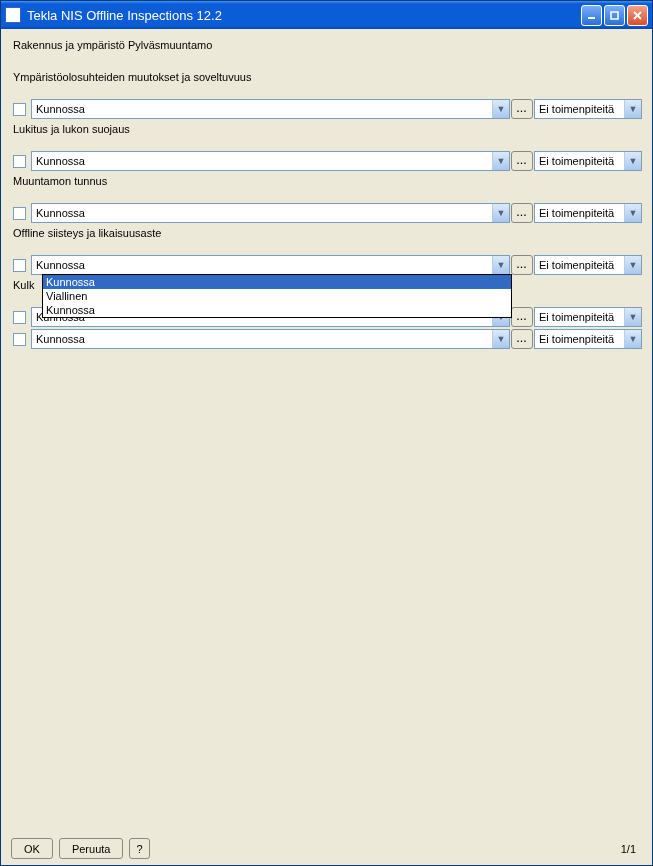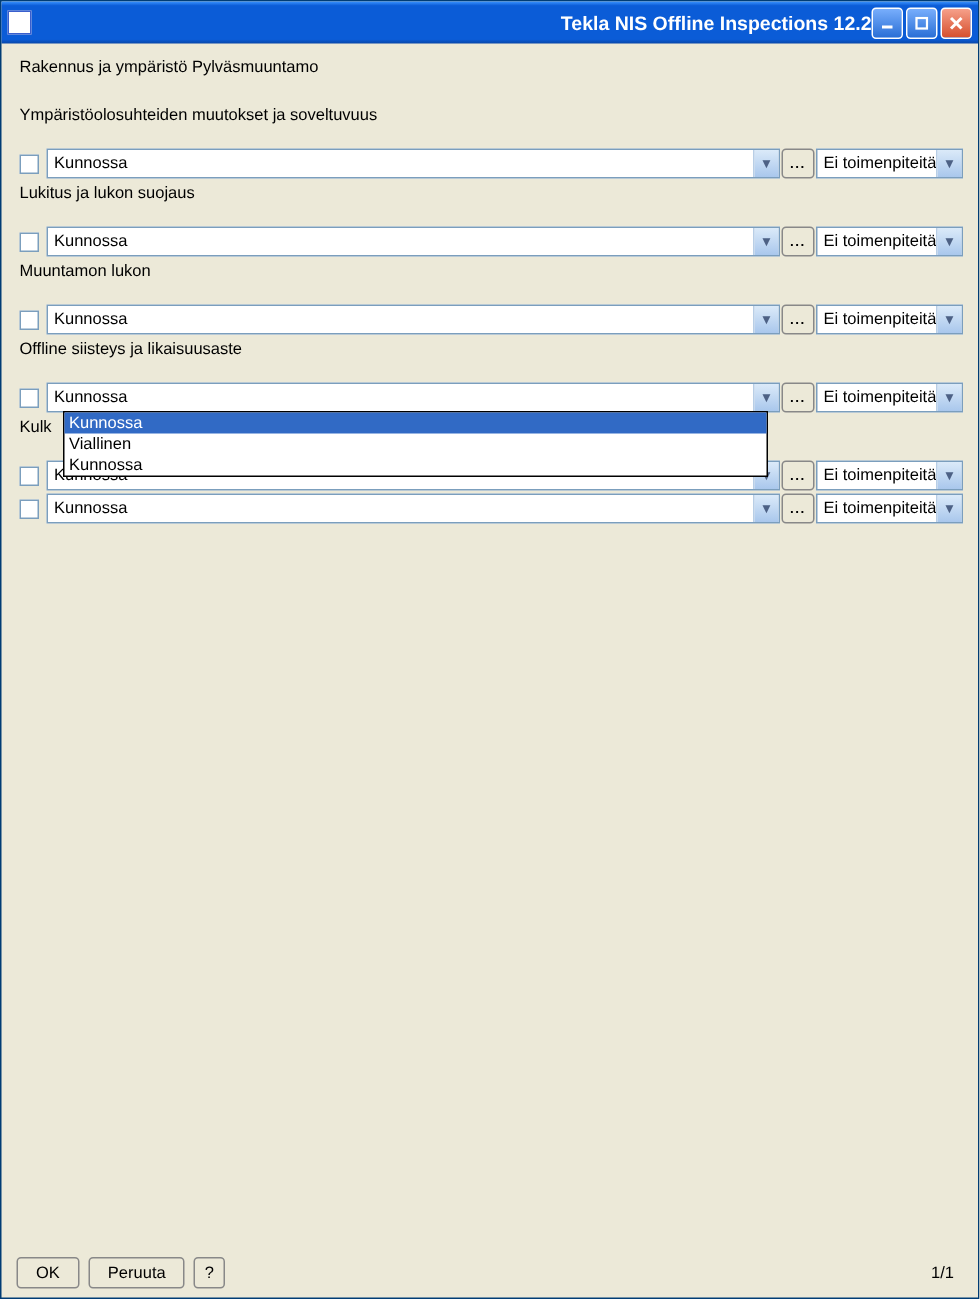--- a/index.html
+++ b/index.html
@@ -29,25 +29,24 @@
     color: #fff;
   }
   .title-icon {
     width: 16px;
     height: 16px;
     background: #fff;
     margin-right: 6px;
     border: 1px solid #3a5fcd;
   }
   .title-text {
-    font-weight: bold;
+    font-weight: normal;
     font-size: 13px;
     flex: 1;
     white-space: nowrap;
-    text-align: right;
   }
   .win-btns { display: flex; gap: 2px; }
   .win-btn {
     width: 21px; height: 21px;
     border-radius: 3px;
     border: 1px solid #fff;
     display: flex; align-items: center; justify-content: center;
     font-weight: bold;
     font-family: Arial;
     font-size: 12px;
@@ -118,21 +117,21 @@
     border: 1px solid #888;
     border-radius: 3px;
     display: flex; align-items: center; justify-content: center;
     cursor: pointer;
     color: #000;
     font-weight: bold;
     letter-spacing: 1px;
     font-size: 9px;
   }
   .combo-sm {
-    width: 98px;
+    width: 108px;
     flex: none;
   }
   .dropdown-list {
     position: absolute;
     left: 31px;
     top: 19px;
     width: 470px;
     background: #fff;
     border: 1px solid #000;
     z-index: 10;
@@ -225,21 +224,21 @@
         <div class="combo-text">Kunnossa</div>
         <div class="combo-arrow">▼</div>
       </div>
       <div class="btn-sq">...</div>
       <div class="combo-sm">
         <div class="combo-text">Ei toimenpiteitä</div>
         <div class="combo-arrow">▼</div>
       </div>
     </div>
 
-    <div class="label">Muuntamon lukon</div>
+    <div class="label">Muuntamon tunnus</div>
     <div class="row">
       <div class="chk"></div>
       <div class="combo">
         <div class="combo-text">Kunnossa</div>
         <div class="combo-arrow">▼</div>
       </div>
       <div class="btn-sq">...</div>
       <div class="combo-sm">
         <div class="combo-text">Ei toimenpiteitä</div>
         <div class="combo-arrow">▼</div>

